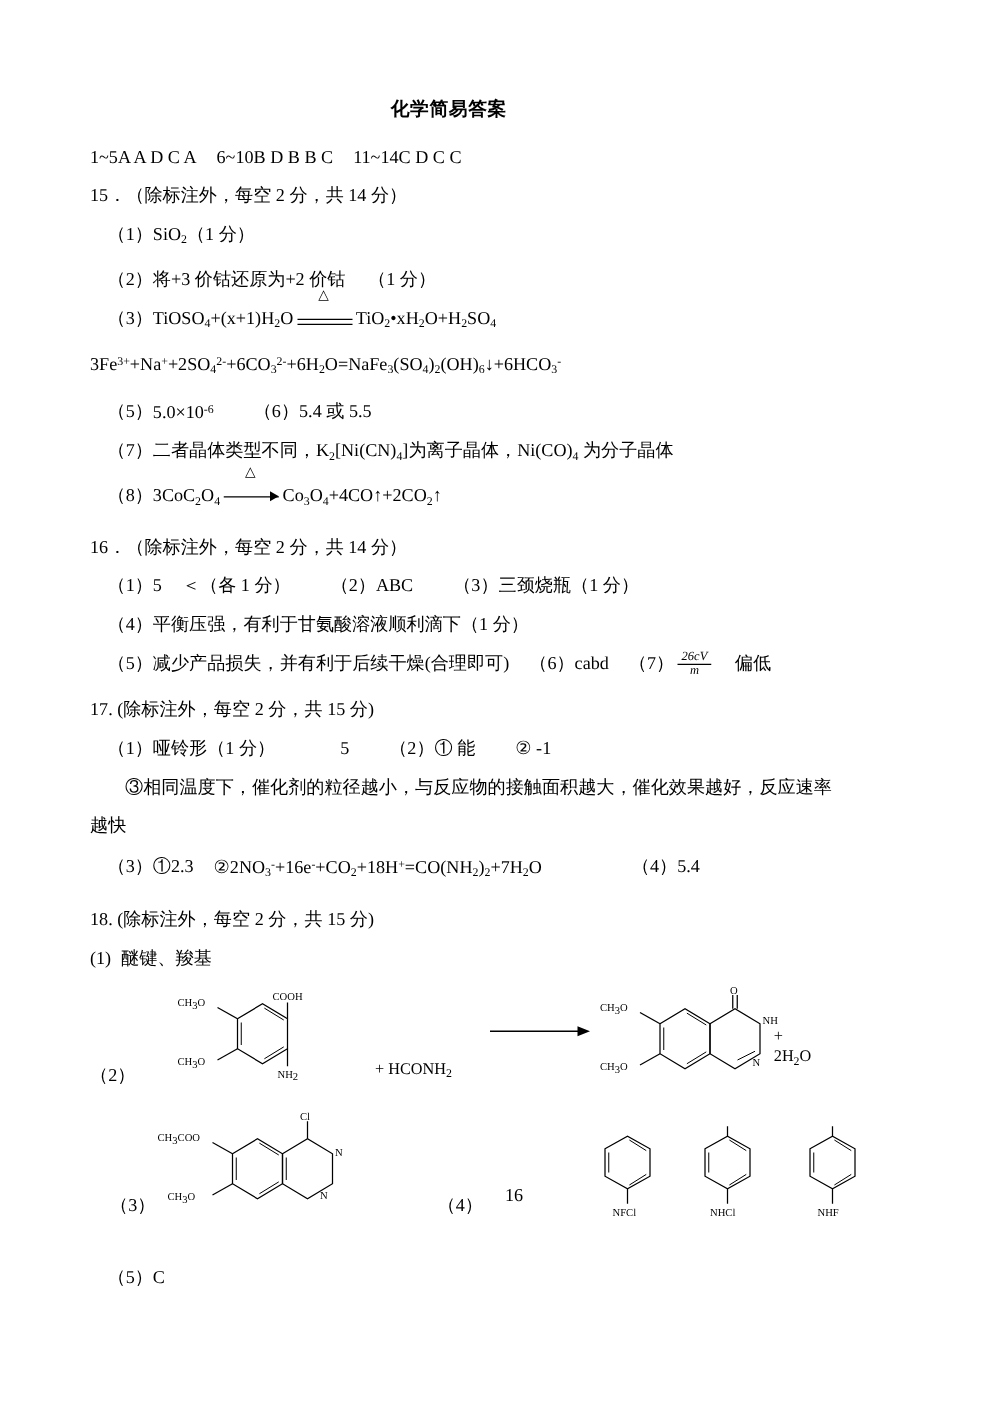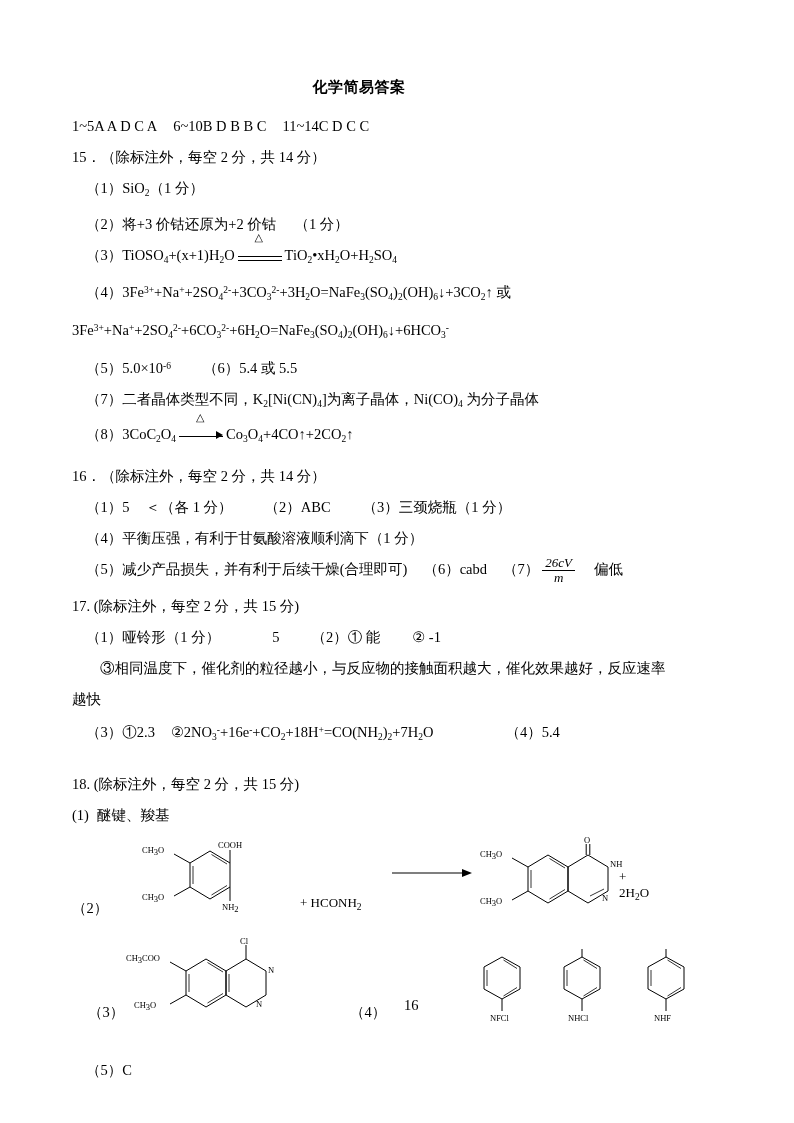--- a/index.html
+++ b/index.html
@@ -91,21 +91,21 @@
     border-top: 4px solid transparent;
     border-bottom: 4px solid transparent;
     border-left: 7px solid #000;
   }
 
   .frac {
     display: inline-block;
     text-align: center;
     vertical-align: middle;
     font-style: italic;
-    font-size: 13px;
+    font-size: 10px;
     line-height: 1.05;
     margin: 0 3px;
   }
   .frac .num { display: block; padding: 0 3px; }
   .frac .den { display: block; border-top: 1px solid #000; padding: 0 3px; }
 
   .struct-row {
     position: relative;
     margin: 6px 0 2px 0;
     height: 96px;
@@ -143,23 +143,20 @@
   </div>
 
   <div class="line indent2">
     <span>（2）</span><span>将+3 价钴还原为+2 价钴 　（1 分）</span>
   </div>
 
   <div class="line indent2">
     <span>（3）</span><span>TiOSO<sub>4</sub>+(x+1)H<sub>2</sub>O</span><span class="rxn-arrow"><span class="tri"></span><span class="bar"></span><span class="bar2"></span></span><span>TiO<sub>2</sub>•xH<sub>2</sub>O+H<sub>2</sub>SO<sub>4</sub></span>
   </div>
 
-  <div class="line indent2">
-    <span>（4）</span><span>3Fe<sup>3+</sup>+Na<sup>+</sup>+2SO<sub>4</sub><sup>2-</sup>+3CO<sub>3</sub><sup>2-</sup>+3H<sub>2</sub>O=NaFe<sub>3</sub>(SO<sub>4</sub>)<sub>2</sub>(OH)<sub>6</sub>↓+3CO<sub>2</sub>↑ 或</span>
-  </div>
 
   <div class="line">
     <span>3Fe<sup>3+</sup>+Na<sup>+</sup>+2SO<sub>4</sub><sup>2-</sup>+6CO<sub>3</sub><sup>2-</sup>+6H<sub>2</sub>O=NaFe<sub>3</sub>(SO<sub>4</sub>)<sub>2</sub>(OH)<sub>6</sub>↓+6HCO<sub>3</sub><sup>-</sup></span>
   </div>
 
   <div class="line indent2">
     <span>（5）</span><span>5.0×10<sup>-6</sup></span><span class="gap-m"></span><span>（6）</span><span>5.4 或 5.5</span>
   </div>
 
   <div class="line indent2">
@@ -190,21 +187,21 @@
     <span>（1）</span><span>哑铃形（1 分）</span><span class="gap-l"></span><span>5</span><span class="gap-m"></span><span>（2）</span><span>① 能</span><span class="gap-m"></span><span>② -1</span>
   </div>
 
   <div class="line indent3">③相同温度下，催化剂的粒径越小，与反应物的接触面积越大，催化效果越好，反应速率</div>
   <div class="line">越快</div>
 
   <div class="line indent2">
     <span>（3）</span><span>①2.3</span><span class="gap-s"></span><span>②2NO<sub>3</sub><sup>-</sup>+16e<sup>-</sup>+CO<sub>2</sub>+18H<sup>+</sup>=CO(NH<sub>2</sub>)<sub>2</sub>+7H<sub>2</sub>O</span><span class="gap-xl"></span><span>（4）</span><span>5.4</span>
   </div>
 
-  <div class="line" style="margin-top:16px">18. (除标注外，每空 2 分，共 15 分)</div>
+  <div class="line" style="margin-top:6px">18. (除标注外，每空 2 分，共 15 分)</div>
 
   <div class="line">
     <span>(1)</span><span style="display:inline-block;width:8px"></span><span>醚键、羧基</span>
   </div>
 
   <div class="struct-row">
     <span class="lbl-abs" style="left:0px; top:62px;">（2）</span>
 
     <div class="svgwrap" style="left:40px; top:0px;">
       <svg width="190" height="96" viewBox="0 0 190 96">

